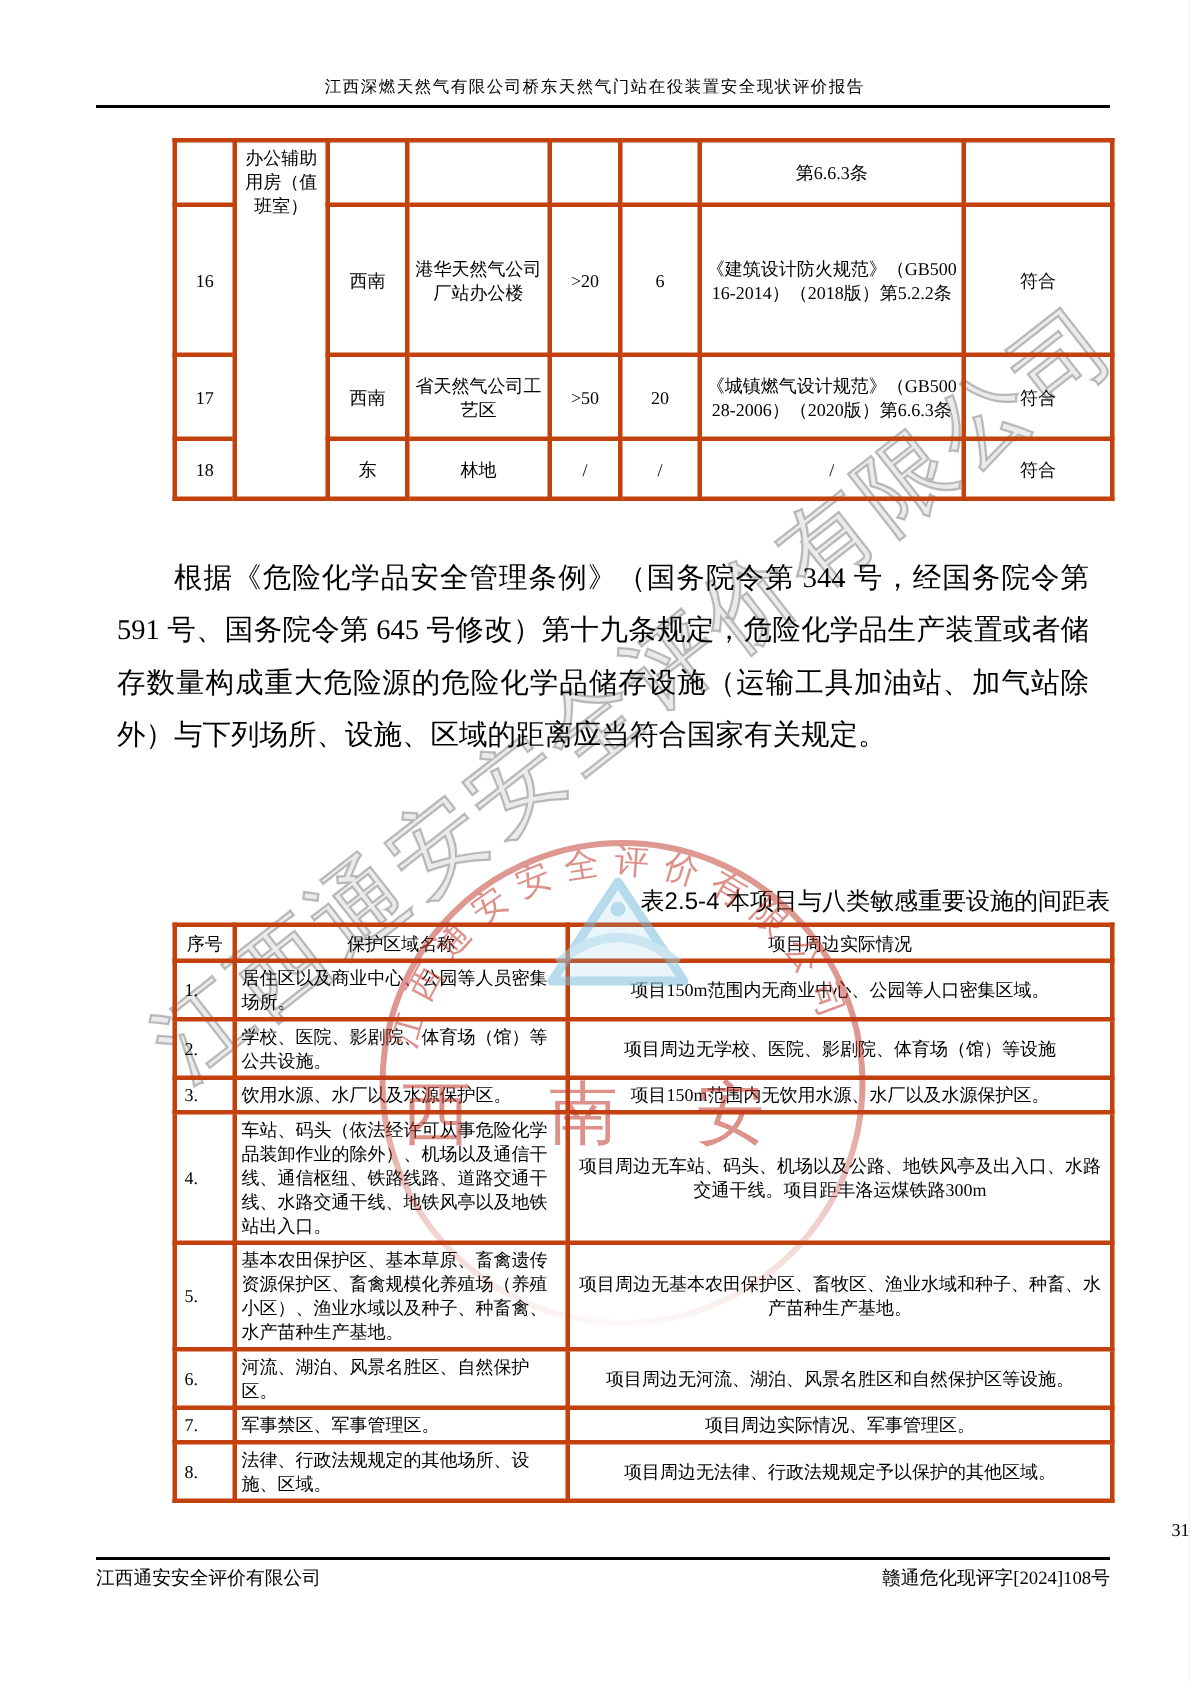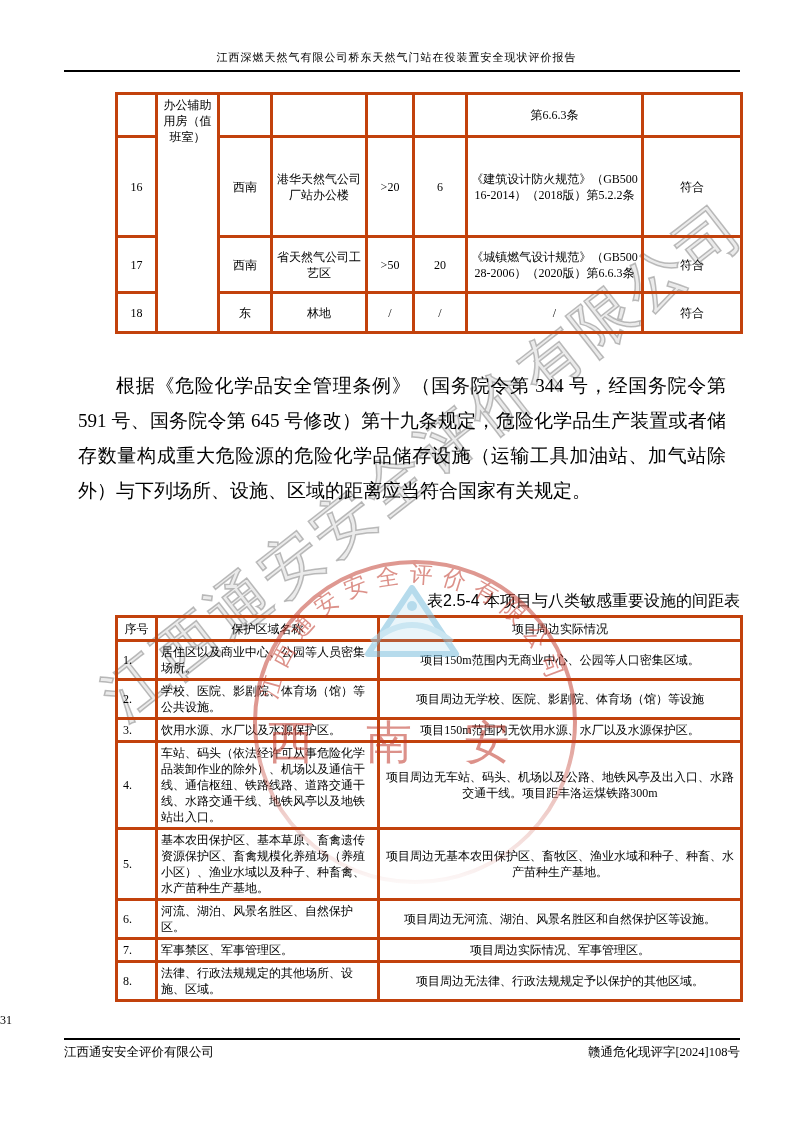--- a/index.html
+++ b/index.html
@@ -49,21 +49,21 @@
     width: 100%; text-align: center;
     font-size: 11px; letter-spacing: 1px;
     z-index: 1;
   }
   .header-rule {
     position: absolute; top: 70px; left: 64px; width: 676px;
     border-top: 2.5px solid #000; z-index: 1;
   }
   .page-number {
     position: absolute; top: 1013px; left: 0; width: 100%;
-    text-align: left; font-size: 12px; z-index: 1;
+    text-align: right; font-size: 12px; z-index: 1;
   }
   .footer-rule {
     position: absolute; top: 1038px; left: 64px; width: 676px;
     border-top: 2px solid #000; z-index: 1;
   }
   .footer-left {
     position: absolute; top: 1044px; left: 64px;
     font-size: 12.5px; z-index: 1;
   }
   .footer-right {

